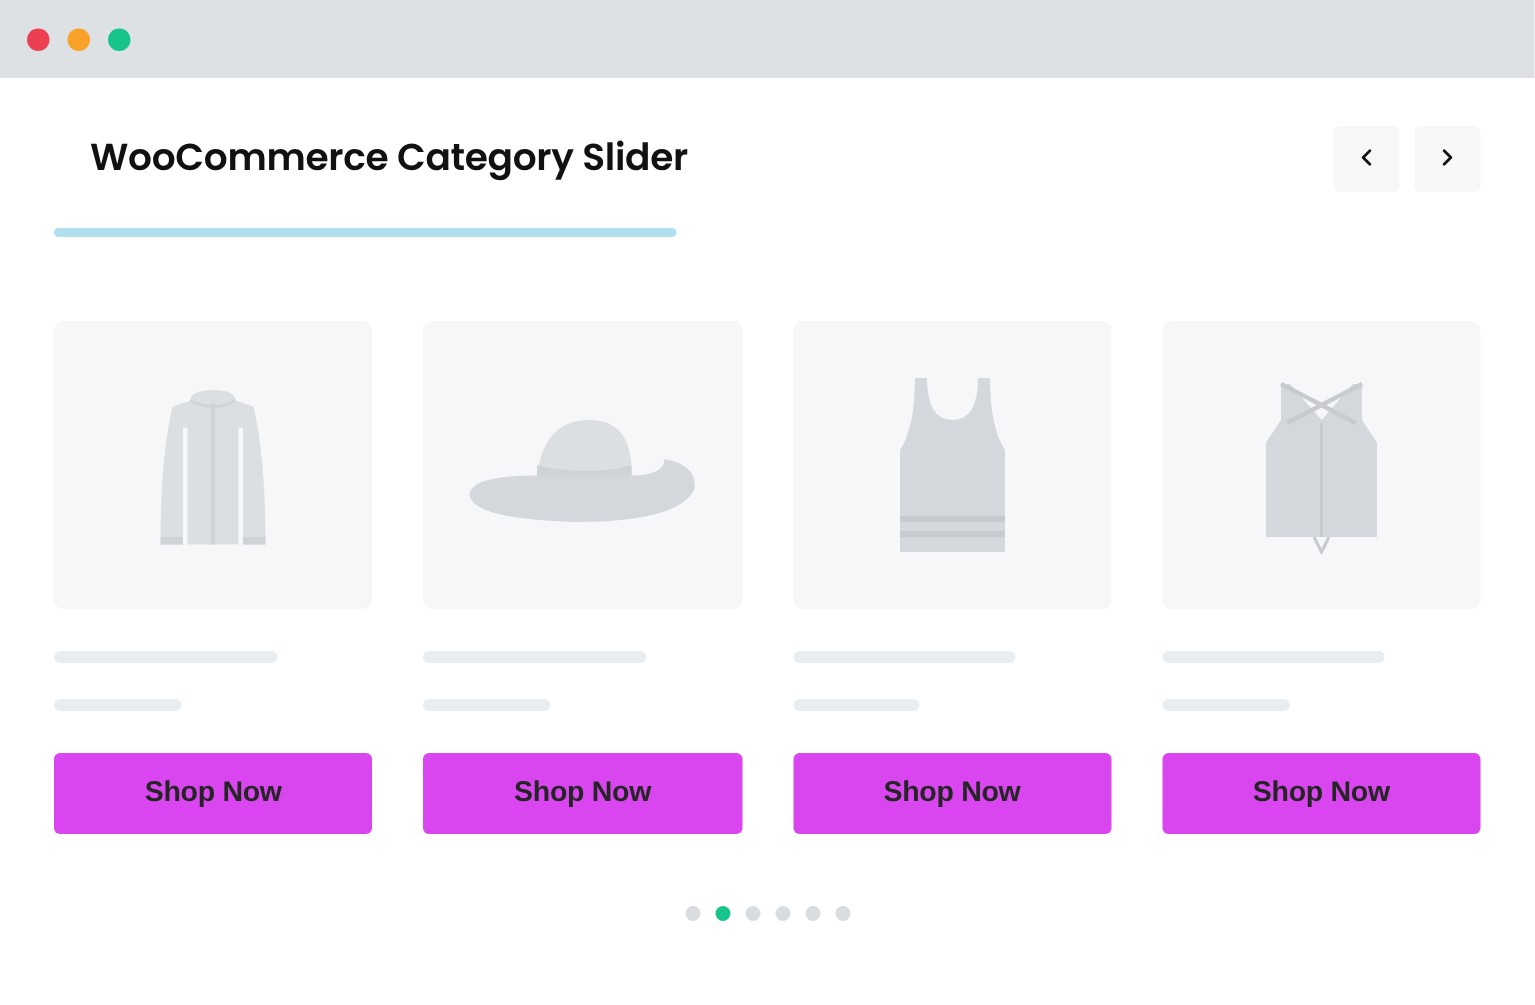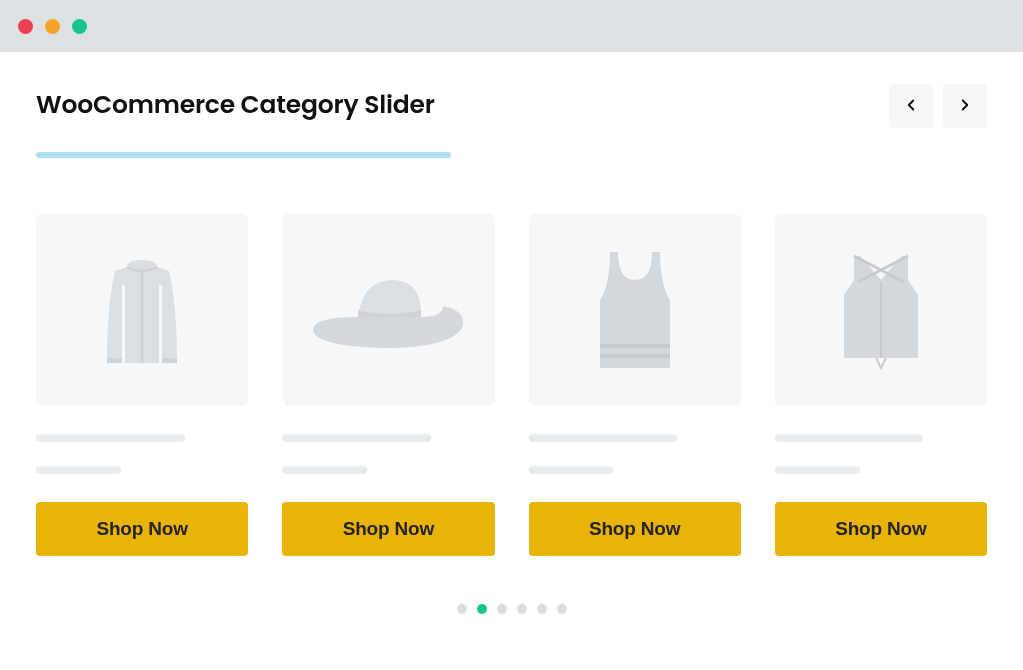--- a/index.html
+++ b/index.html
@@ -40,20 +40,21 @@
       display: flex;
       justify-content: space-between;
       align-items: flex-start;
     }
     .title {
       font-size: 25px;
       font-weight: 600;
       color: #111111;
       letter-spacing: -0.2px;
       margin-top: 2px;
+      margin-left: 24px;
     }
     .underline {
       width: 415px;
       height: 6px;
       background: #b0dfef;
       border-radius: 3px;
       margin-top: 28px;
     }
     .nav-arrows {
       display: flex;
@@ -104,21 +105,21 @@
       width: 40%;
       height: 8px;
       background: #eaedef;
       border-radius: 4px;
       margin-top: 24px;
     }
     .shop-btn {
       margin-top: 28px;
       width: 100%;
       height: 54px;
-      background: #eab308;
+      background: #d946ef;
       border: none;
       border-radius: 4px;
       font-size: 19px;
       font-weight: 600;
       color: #252525;
       cursor: pointer;
       letter-spacing: -0.2px;
     }
 
     .dots {

